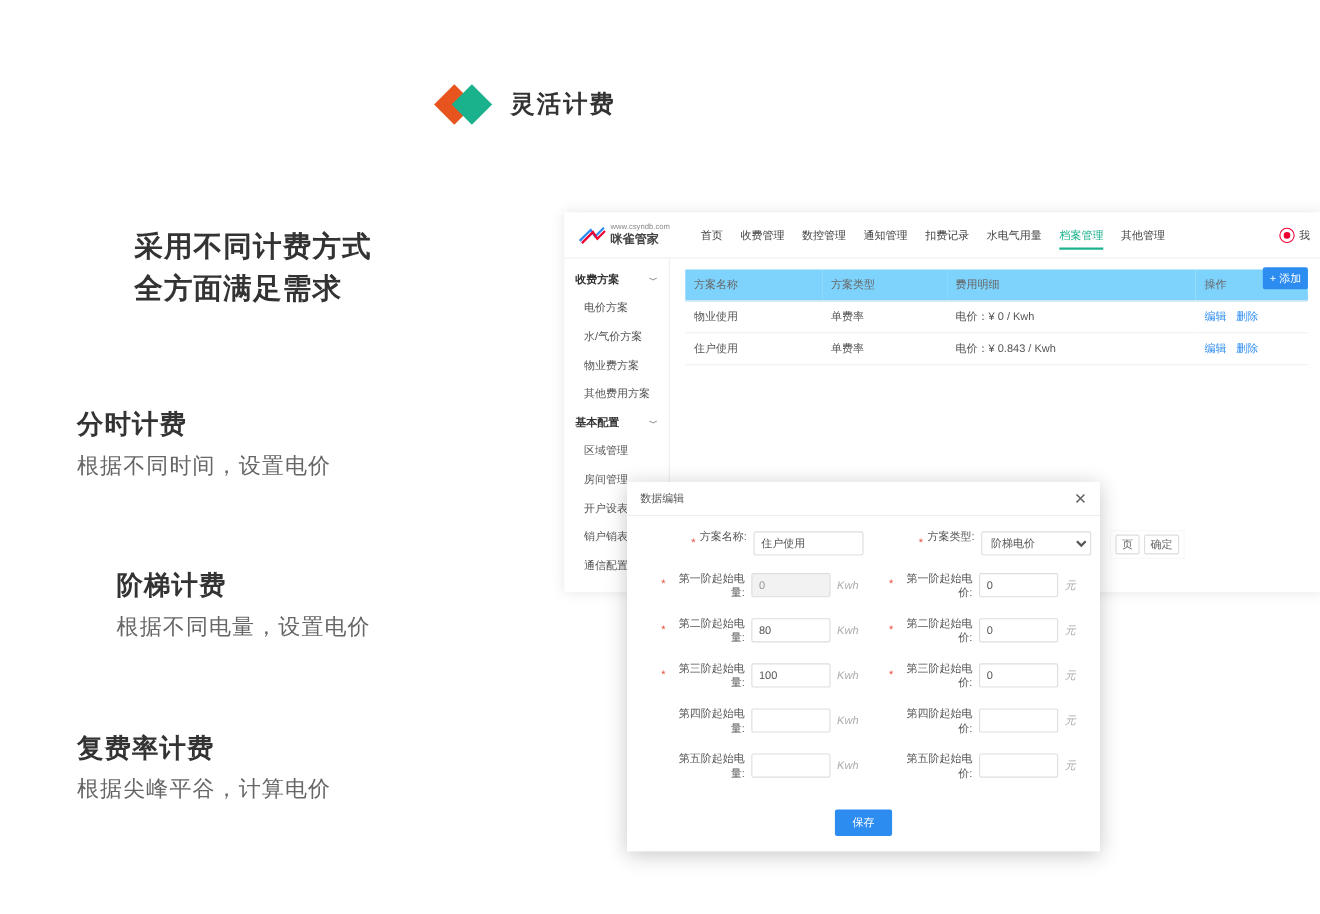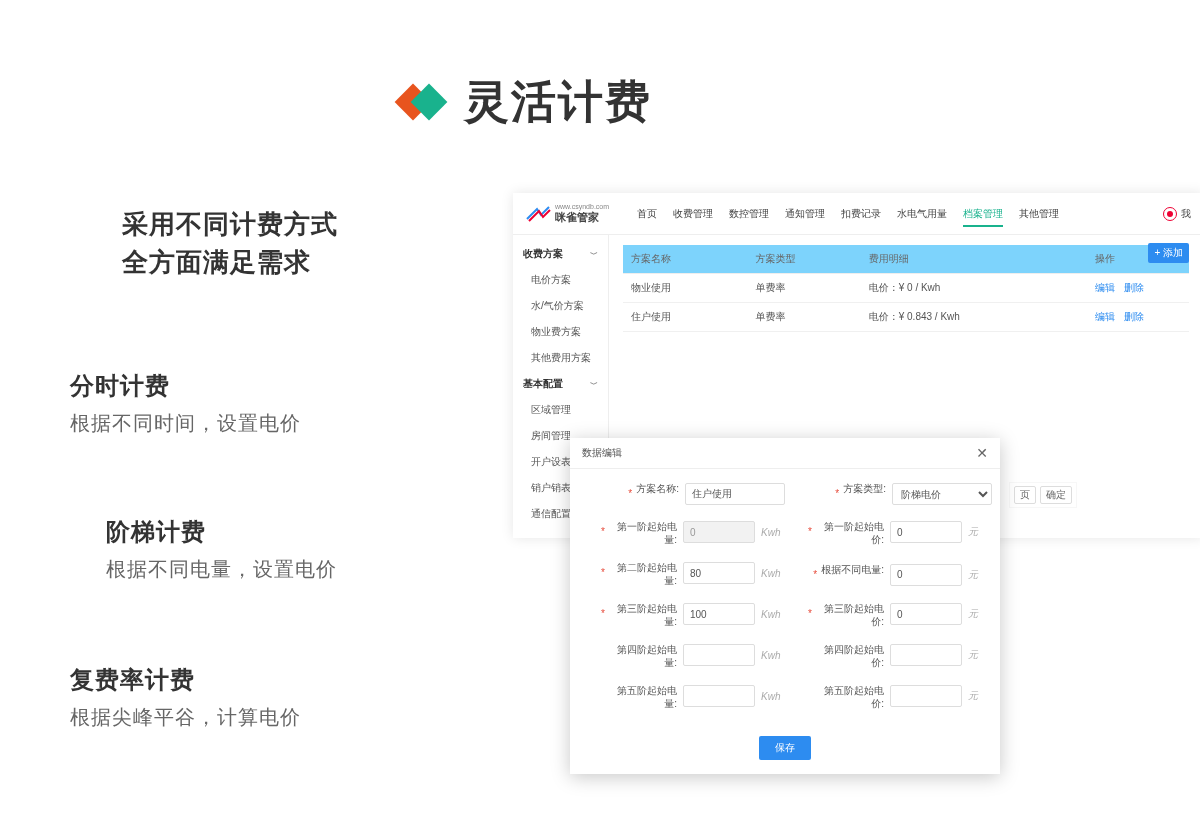--- a/index.html
+++ b/index.html
@@ -11,21 +11,21 @@
     overflow: hidden;
     position: relative;
     color: #333;
   }
   
   .hero-title-row { position: absolute; left: 400px; top: 72px; display:flex; align-items:center; }
   .hero-icon { width: 46px; height: 46px; position: relative; margin-right: 18px; }
   .hero-icon .d1, .hero-icon .d2 { position:absolute; width:26px; height:26px; transform: rotate(45deg); }
   .hero-icon .d1 { background:#e8541e; left:0; top:10px; }
   .hero-icon .d2 { background:#19b28d; left:16px; top:10px; }
-  .hero-title { font-size: 45px; font-weight: 900; letter-spacing:2px; }
+  .hero-title { font-size: 22px; font-weight: 900; letter-spacing:2px; }
   .sub-title { position:absolute; left:122px; top:206px; font-size:26px; font-weight:700; line-height:1.45; letter-spacing:1px; }
   .feature { position:absolute; left:70px; }
   .feature h3 { font-size:24px; font-weight:900; letter-spacing:1px; margin-bottom:8px; }
   .feature p { font-size:20px; color:#666; letter-spacing:1px; }
   .f1 { top:370px; } .f2 { top:516px;margin-left:36px; } .f3 { top:664px; }
 
   
   .app {
     position:absolute; left:513px; top:193px; width:690px; height:345px;
     background:#fff; box-shadow: 0 0 12px rgba(0,0,0,0.10);
@@ -279,21 +279,21 @@
               <span class="lbl-txt">第二阶起始电量:</span>
             </label>
             <div class="ctrl">
               <input type="text" value="80" style="">
               <span class="unit">Kwh</span>
             </div>
           </div>
           <div class="form-pair">
             <label>
               <span class="req">*</span>
-              <span class="lbl-txt">根据不同电量:</span>
+              <span class="lbl-txt">第二阶起始电价:</span>
             </label>
             <div class="ctrl">
               <input type="text" value="0" style="">
               <span class="unit">元</span>
             </div>
           </div>
         </div>
         <div class="form-row">
           <div class="form-pair">
             <label>

